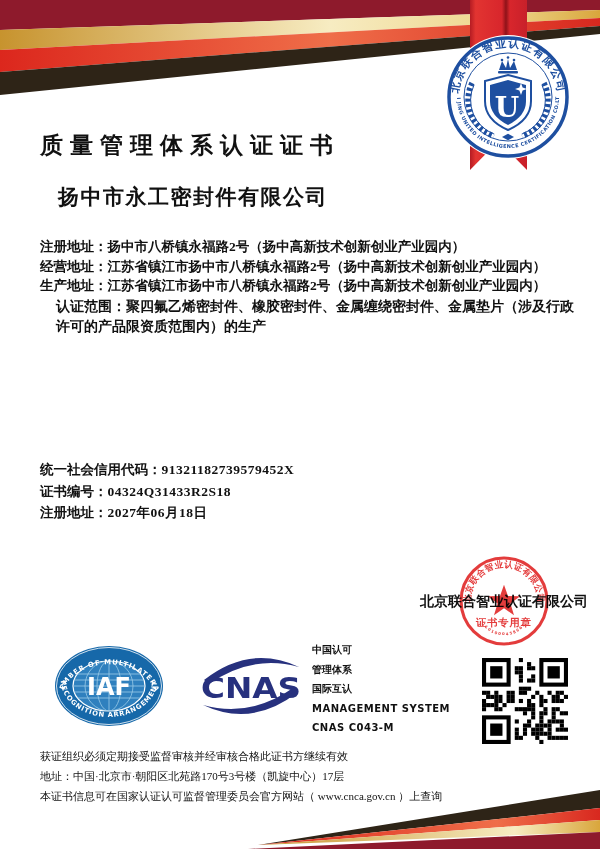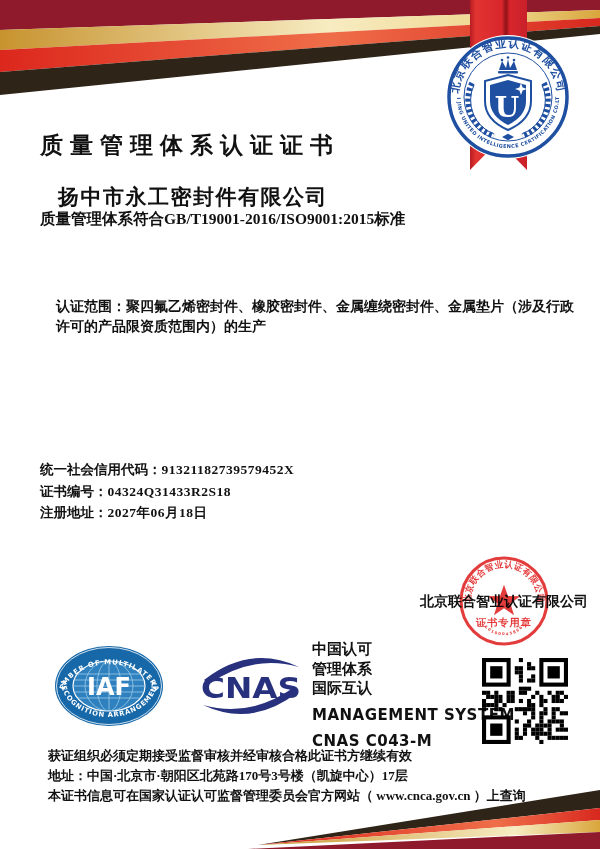--- a/index.html
+++ b/index.html
@@ -15,24 +15,24 @@
   .details{left:40px;top:459px;font-size:13.5px;font-weight:700;line-height:21.5px;}
   .details .val{letter-spacing:.5px;text-align:right;}
   .issuer-name{left:420px;top:593px;font-size:14px;font-weight:700;z-index:1;}
   .stamp{left:458px;top:555px;z-index:2;mix-blend-mode:multiply;opacity:.95;}
   .ribbon{left:470px;top:0;width:57px;height:170px;z-index:3;
           background:linear-gradient(90deg,#b51c23 0%,#e23431 10%,#d8262c 56%,#8f1219 63%,#d8262c 70%,#c8202a 100%);
           clip-path:polygon(0 0,100% 0,100% 100%,50% 83%,0 100%);}
   .seal{left:444px;top:33px;z-index:4;}
   .hdr{left:0;top:0;z-index:2;}
   .acc-text{left:312px;top:640px;font-family:"DejaVu Sans","Liberation Sans",sans-serif;
-            font-weight:700;font-size:15px;line-height:19.5px;}
-  .acc-text .en{letter-spacing:.5px;margin-top:7px;}
+            font-weight:700;font-size:10px;line-height:19.5px;}
+  .acc-text .en{letter-spacing:.5px;}
   .qr{left:482px;top:658px;}
-  .footer{left:48px;top:746px;font-size:13px;font-weight:700;line-height:20px;width:540px;}
+  .footer{left:40px;top:746px;font-size:11px;font-weight:400;line-height:20px;width:540px;}
   .footer .gap{display:inline-block;width:26px;}
   .iaf{left:54px;top:645px;}
   .cnas{left:198px;top:652px;}
   .bot{left:0;top:779px;z-index:0;}
 </style>
 </head>
 <body>
 
 <div class="page">
 
@@ -92,22 +92,26 @@
     <g>
       <path d="M64,42 L87,48 L87,68 Q87,87 64,97 Q41,87 41,68 L41,48 Z" fill="#fff" stroke="#1E4FA0" stroke-width="2"></path>
       <path d="M64,47 L82,52 L82,68 Q82,83 64,92 Q46,83 46,68 L46,52 Z" fill="#1E4FA0"></path>
       <text x="63" y="84" text-anchor="middle" font-size="28" font-weight="bold" fill="#fff" font-family="'DejaVu Serif',serif">U</text>
       <polygon points="77,50 78.6,54.4 83,56 78.6,57.6 77,62 75.4,57.6 71,56 75.4,54.4" fill="#fff"></polygon>
     </g>
   </svg>
 
   <div class="abs cert-title">质量管理体系认证证书</div>
   <div class="abs company">扬中市永工密封件有限公司</div>
-  <div class="abs standard">质量管理体系符合GB/T19001-2016/ISO9001:2015标准</div>
-
+
+  <div class="abs addr-block">
+    <div><span>注册地址：</span><span>扬中市八桥镇永福路2号（扬中高新技术创新创业产业园内）</span></div>
+    <div><span>经营地址：</span><span>江苏省镇江市扬中市八桥镇永福路2号（扬中高新技术创新创业产业园内）</span></div>
+    <div><span>生产地址：</span><span>江苏省镇江市扬中市八桥镇永福路2号（扬中高新技术创新创业产业园内）</span></div>
+  </div>
 
   <div class="abs scope">
     <span>认证范围：</span><span>聚四氟乙烯密封件、橡胶密封件、金属缠绕密封件、金属垫片（涉及行政许可的产品限资质范围内）的生产</span>
   </div>
 
   <div class="abs details">
     <div><span>统一社会信用代码：</span><span class="val">91321182739579452X</span></div>
     <div><span>证书编号：</span><span class="val">04324Q31433R2S18</span></div>
     <div><span>注册地址：</span><span class="val">2027年06月18日</span></div>
   </div>

